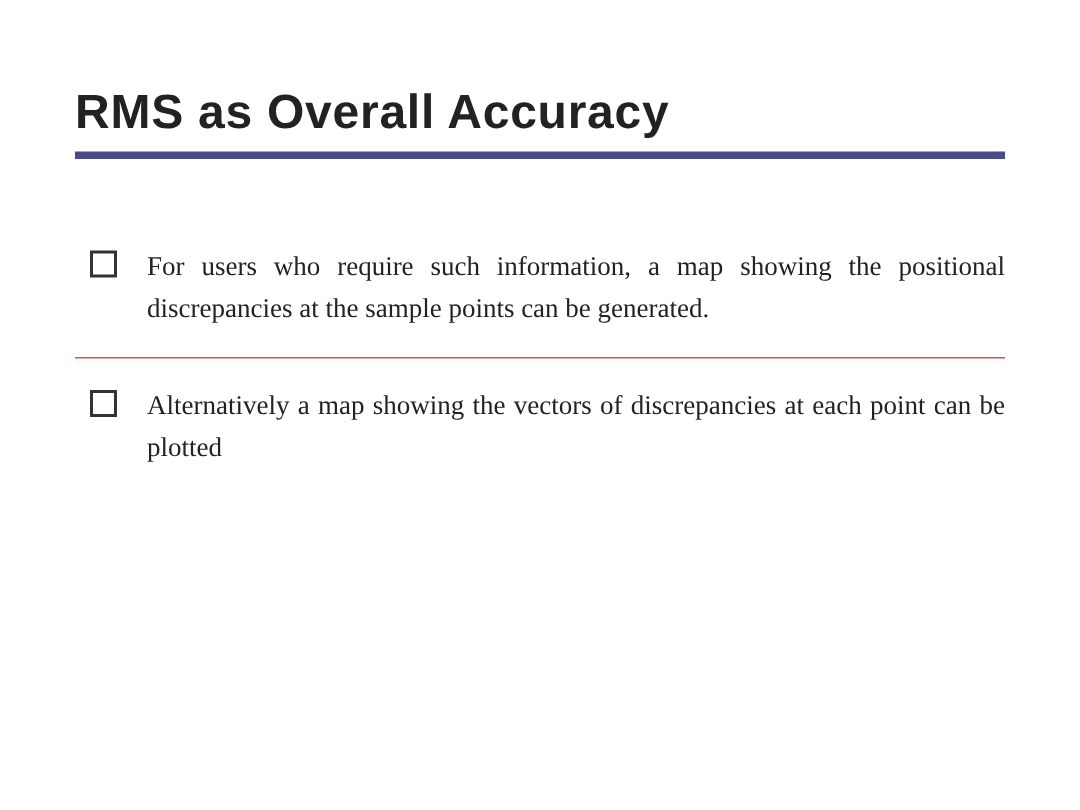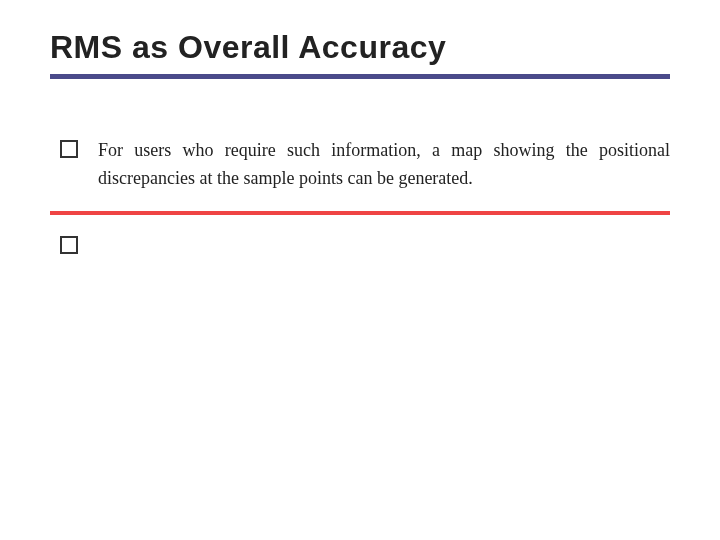--- a/index.html
+++ b/index.html
@@ -12,21 +12,21 @@
       width: 720px;
       height: 540px;
       background: #ffffff;
       font-family: Georgia, 'Times New Roman', serif;
       overflow: hidden;
     }
 
     .slide {
       width: 720px;
       height: 540px;
-      padding: 29px 50px 40px 50px;
+      padding: 56px 50px 40px 50px;
       background: #ffffff;
       display: flex;
       flex-direction: column;
     }
 
     .title-section {
       margin-bottom: 10px;
     }
 
     .title {
@@ -50,21 +50,21 @@
       flex-direction: column;
       gap: 0px;
       flex: 1;
     }
 
     .bullet-item {
       display: flex;
       flex-direction: row;
       align-items: flex-start;
       padding: 18px 0 18px 10px;
-      border-bottom: 4px solid #ef4444;
+      border-bottom: 1px solid #ef4444;
     }
 
     .bullet-item:last-child {
       border-bottom: none;
     }
 
     .checkbox {
       width: 18px;
       height: 18px;
       border: 2px solid #333333;
@@ -96,16 +96,17 @@
   <div class="content">
 
     <div class="bullet-item">
       <div class="checkbox"></div>
       <p class="bullet-text">For users who require such information, a map showing the positional discrepancies at the sample points can be generated.</p>
     </div>
 
 
     <div class="bullet-item">
       <div class="checkbox"></div>
+      <p class="bullet-text">Alternatively a map showing the vectors of discrepancies at each point can be plotted</p>
     </div>
 
   </div>
 </div>
 
 </body></html>

